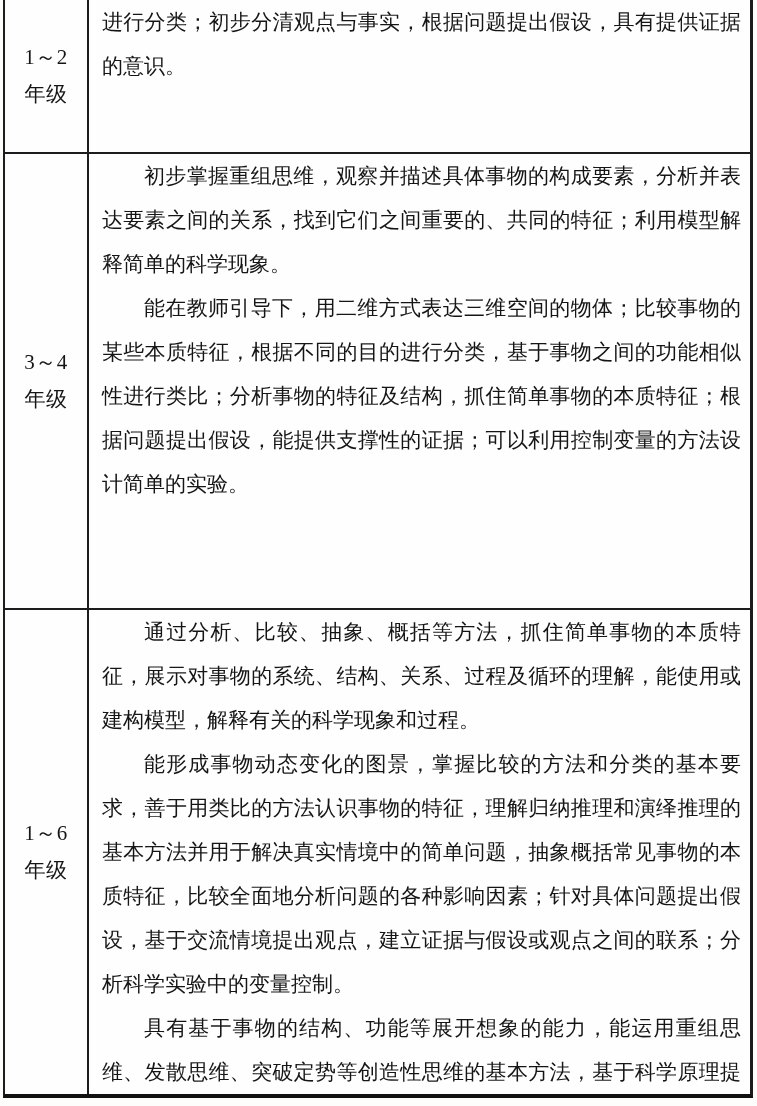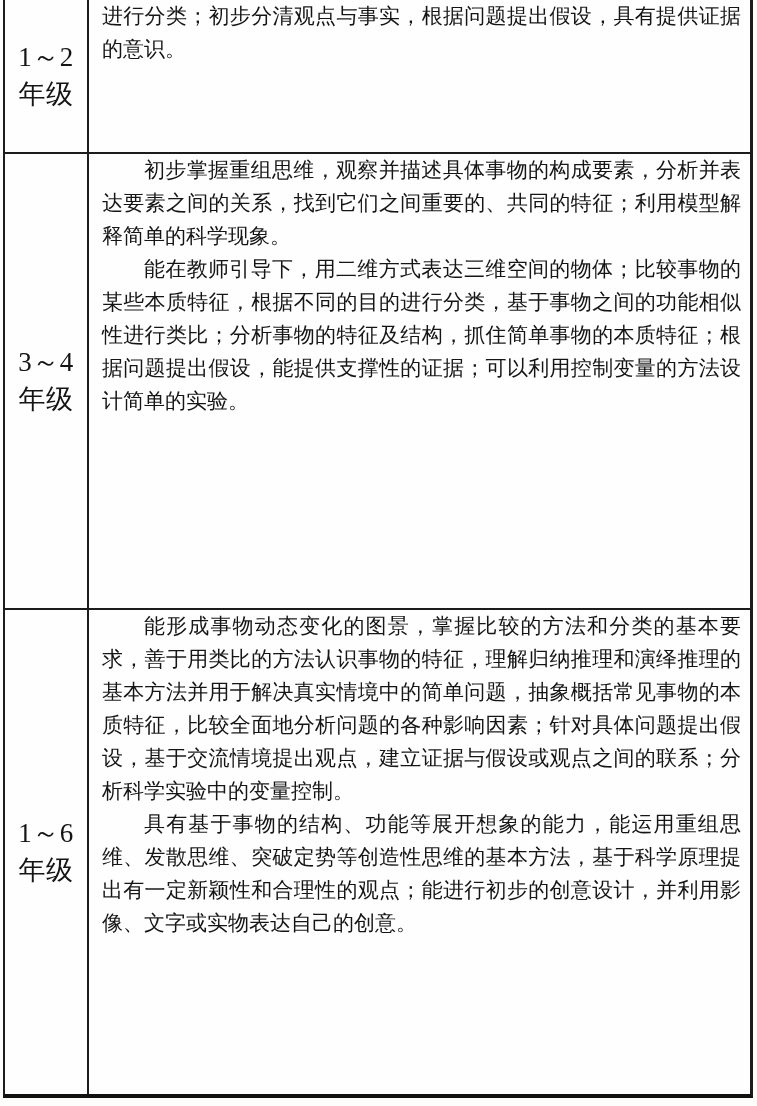--- a/index.html
+++ b/index.html
@@ -38,30 +38,30 @@
   .row-1 { height: 152px; }
   .row-2 { height: 456px; }
   .row-3 { height: 486px; }
   .cell-grade {
     flex: 0 0 84px;
     border-right: 2px solid #1c1c1c;
     display: flex;
     flex-direction: column;
     align-items: center;
     justify-content: center;
-    font-size: 27px;
+    font-size: 21px;
     line-height: 37px;
     letter-spacing: 0.5px;
     text-align: right;
   }
   .cell-text {
     flex: 1 1 auto;
     padding: 0 9px 0 13px;
     font-size: 21px;
-    line-height: 33px;
+    line-height: 44px;
     overflow: hidden;
   }
   .cell-text p {
     text-align: justify;
     text-indent: 2em;
   }
   .cell-text p.noindent {
     text-indent: 0;
   }
 </style>
@@ -91,19 +91,20 @@
         <p>能在教师引导下，用二维方式表达三维空间的物体；比较事物的某些本质特征，根据不同的目的进行分类，基于事物之间的功能相似性进行类比；分析事物的特征及结构，抓住简单事物的本质特征；根据问题提出假设，能提供支撑性的证据；可以利用控制变量的方法设计简单的实验。</p>
       </div>
     </div>
 
     <div class="t-row row-3">
       <div class="cell-grade">
         <div>1～6</div>
         <div>年级</div>
       </div>
       <div class="cell-text">
+        <p>通过分析、比较、抽象、概括等方法，抓住简单事物的本质特征，展示对事物的系统、结构、关系、过程及循环的理解，能使用或建构模型，解释有关的科学现象和过程。</p>
         <p>能形成事物动态变化的图景，掌握比较的方法和分类的基本要求，善于用类比的方法认识事物的特征，理解归纳推理和演绎推理的基本方法并用于解决真实情境中的简单问题，抽象概括常见事物的本质特征，比较全面地分析问题的各种影响因素；针对具体问题提出假设，基于交流情境提出观点，建立证据与假设或观点之间的联系；分析科学实验中的变量控制。</p>
         <p>具有基于事物的结构、功能等展开想象的能力，能运用重组思维、发散思维、突破定势等创造性思维的基本方法，基于科学原理提出有一定新颖性和合理性的观点；能进行初步的创意设计，并利用影像、文字或实物表达自己的创意。</p>
       </div>
     </div>
 
   </div>
 </div>
 
 </body></html>

